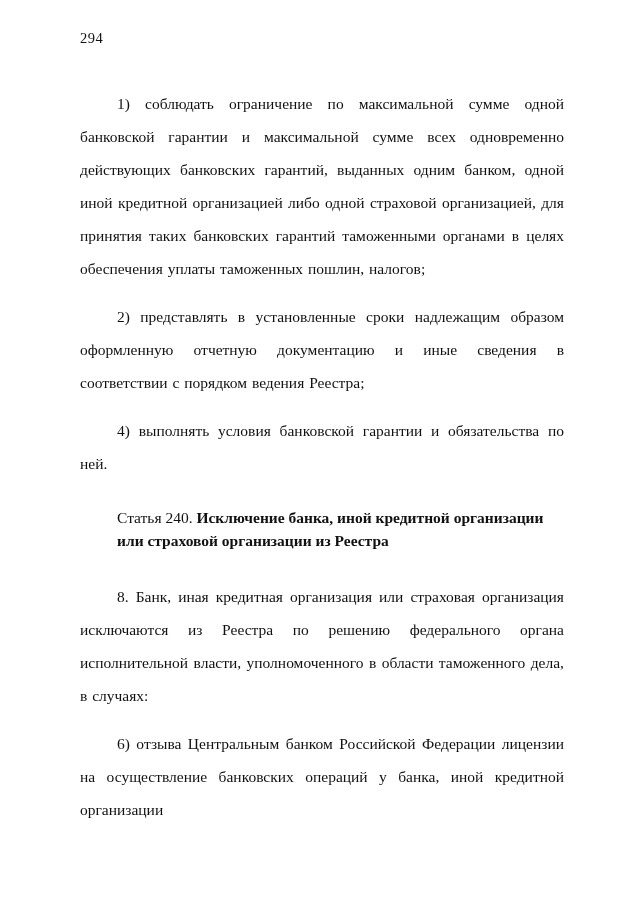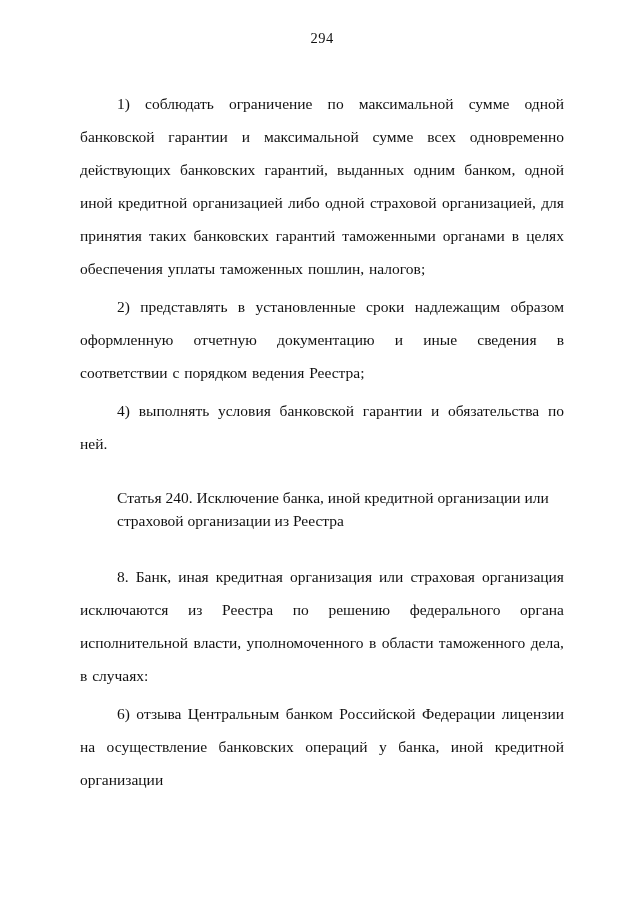--- a/index.html
+++ b/index.html
@@ -12,44 +12,43 @@
     width: 640px;
     height: 905px;
     box-sizing: border-box;
     background: #ffffff;
     color: #111111;
     font-family: "Liberation Serif", serif;
     padding: 30px 76px 20px 80px;
     overflow: hidden;
   }
   .page-number {
-    text-align: center;
     font-size: 14.5px;
     letter-spacing: 0.5px;
     margin: 0 0 40px 0;
     color: #111111;
   }
   .body-para {
     font-size: 15.5px;
     line-height: 33px;
     text-align: justify;
     text-indent: 37px;
-    margin: 5px 0;
+    margin: 15px 0;
     word-spacing: 1px;
   }
   .article-heading {
     font-size: 15.5px;
     font-weight: normal;
     line-height: 23px;
     text-align: left;
     margin: 26px 0 28px 37px;
     padding-right: 10px;
   }
   .article-heading .heading-title {
-    font-weight: normal;
+    font-weight: bold;
     text-align: center;
   }
 </style>
 </head>
 <body>
 
 <div class="page">
 
   <div class="page-number">294</div>
 

